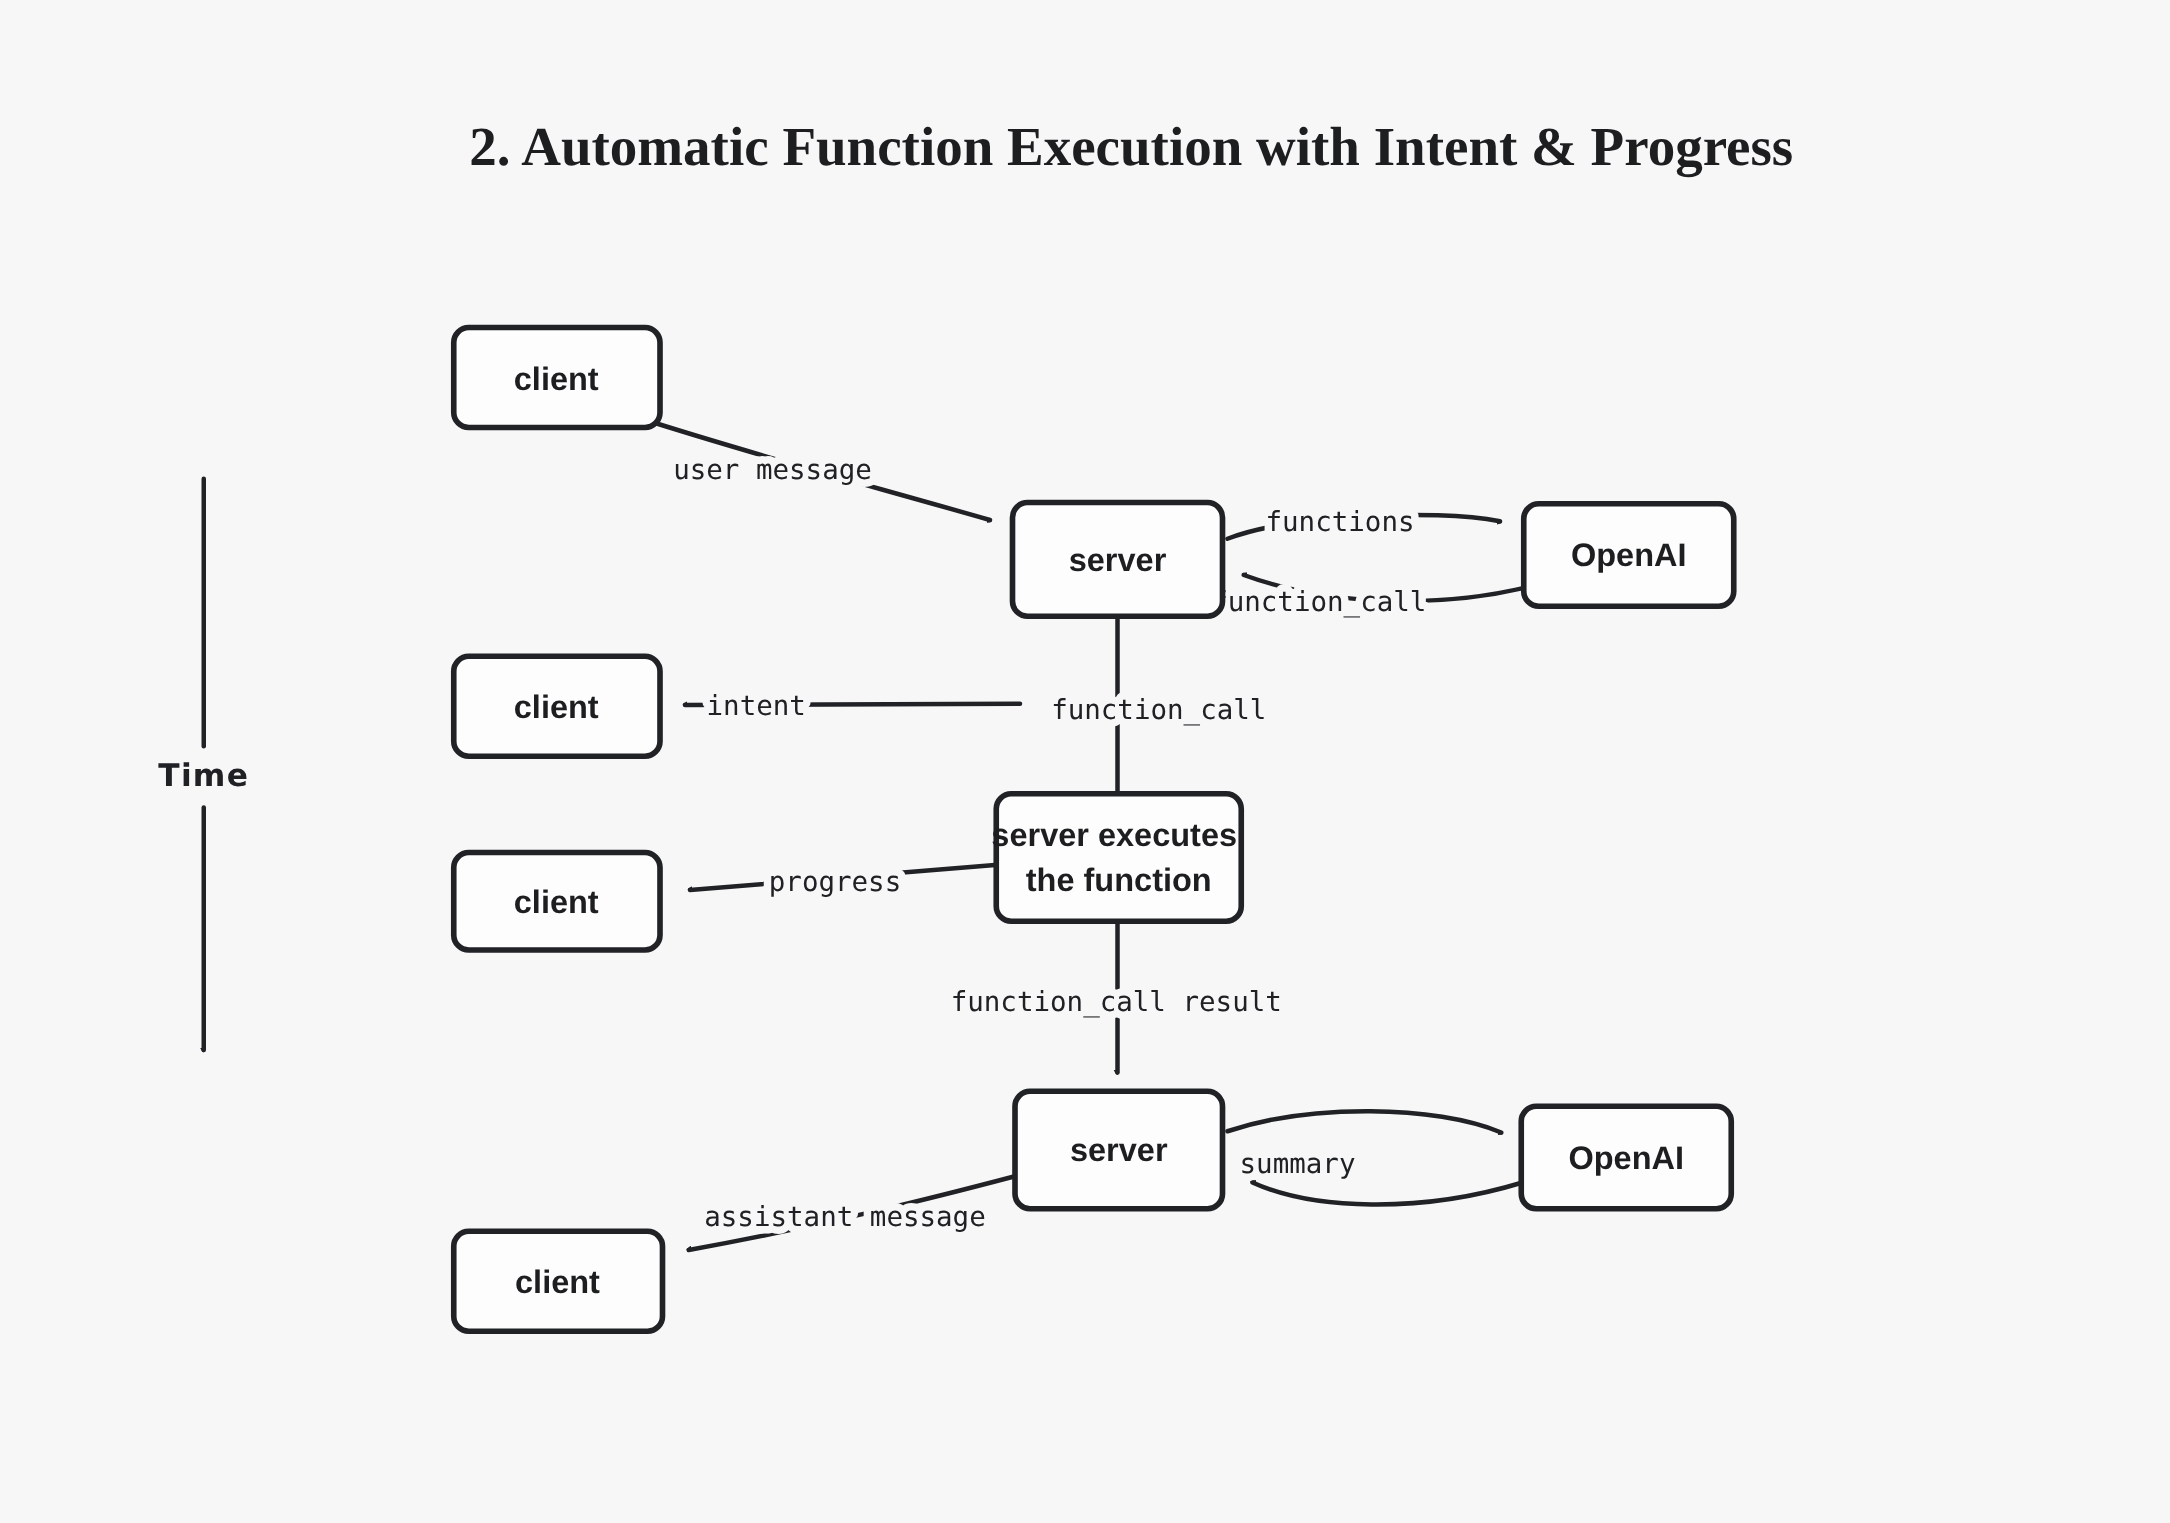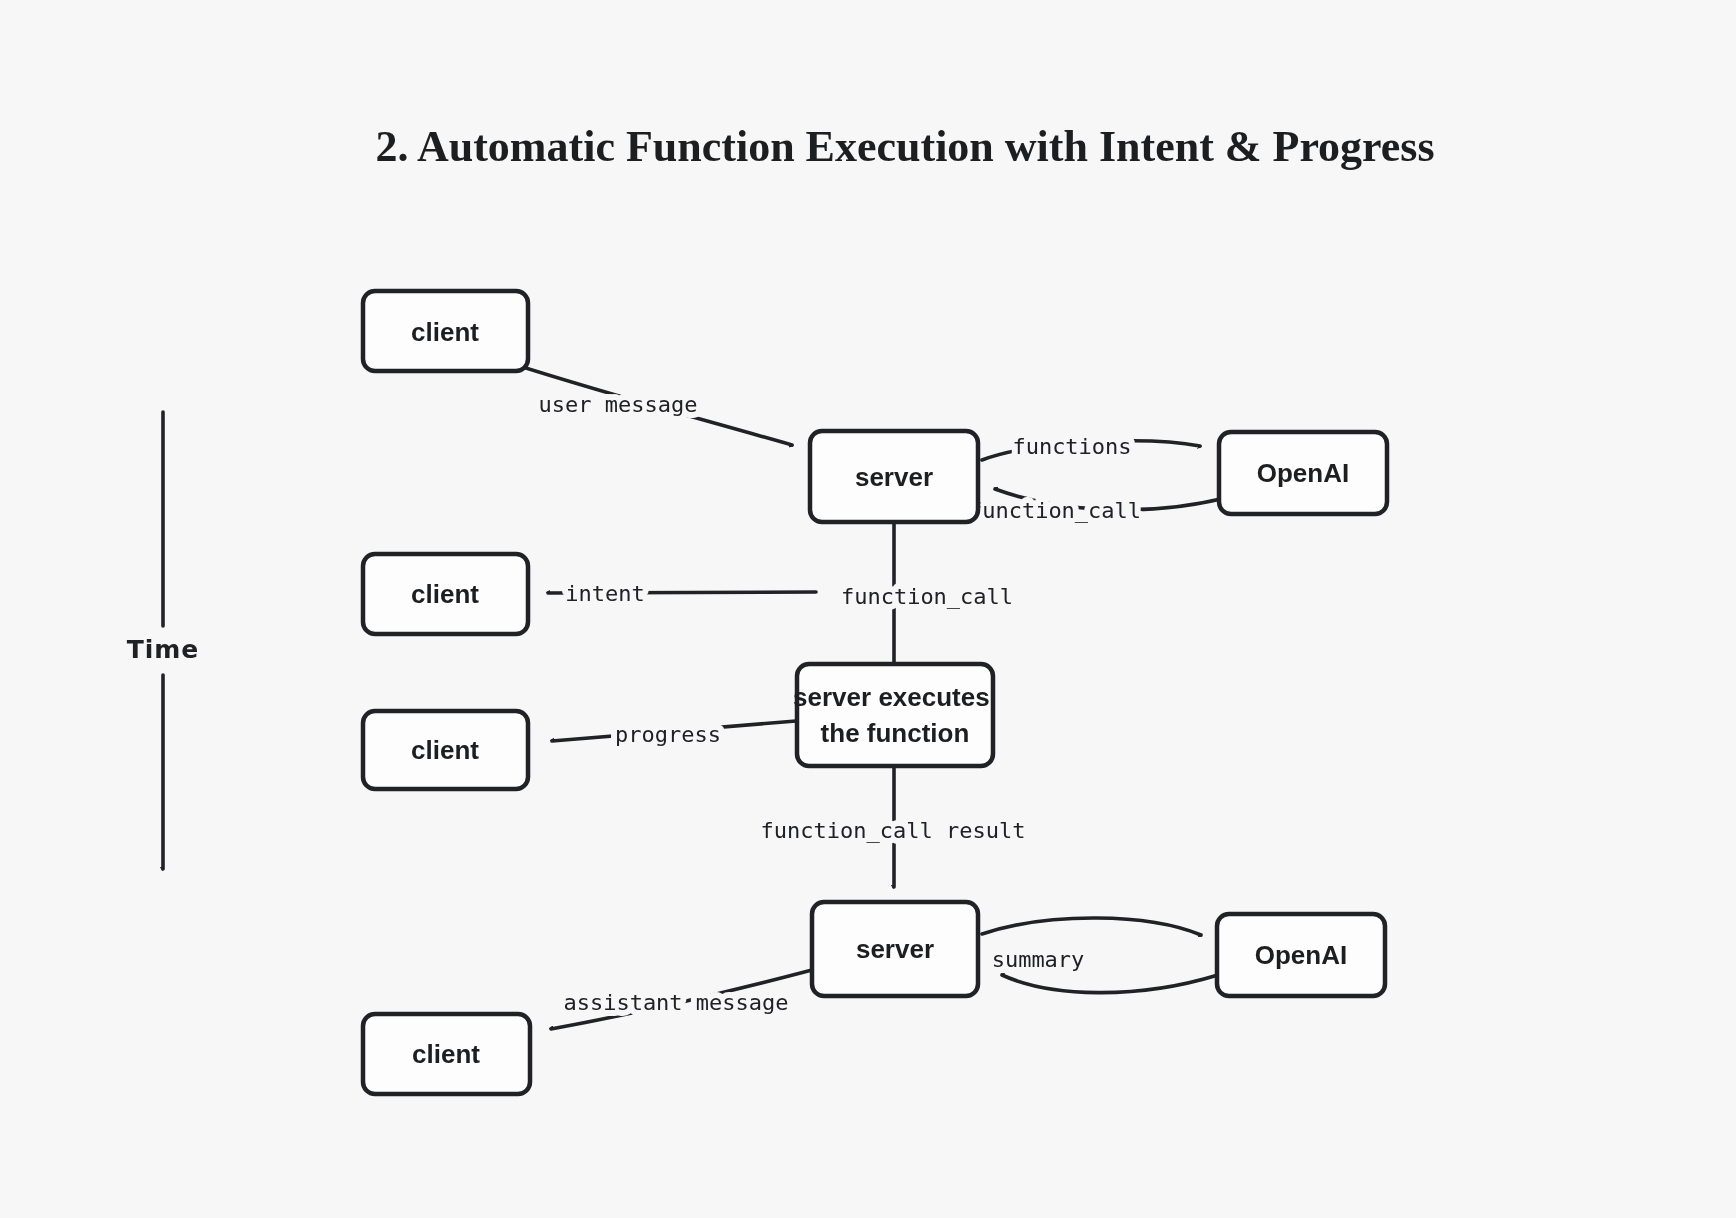--- a/index.html
+++ b/index.html
@@ -7,21 +7,20 @@
     padding: 0;
     background: #f7f7f8;
     font-family: "Liberation Sans", sans-serif;
   }
   .canvas {
     position: relative;
     width: 1736px;
     height: 1094px;
     background: #f7f7f8;
     overflow: hidden;
-    margin-top: 29px;
   }
   svg { display: block; }
 
   .title-text {
     font-family: "Liberation Serif", "DejaVu Serif", serif;
     font-weight: 700;
     font-size: 44px;
     fill: #1d1e20;
   }
   .node-box {

